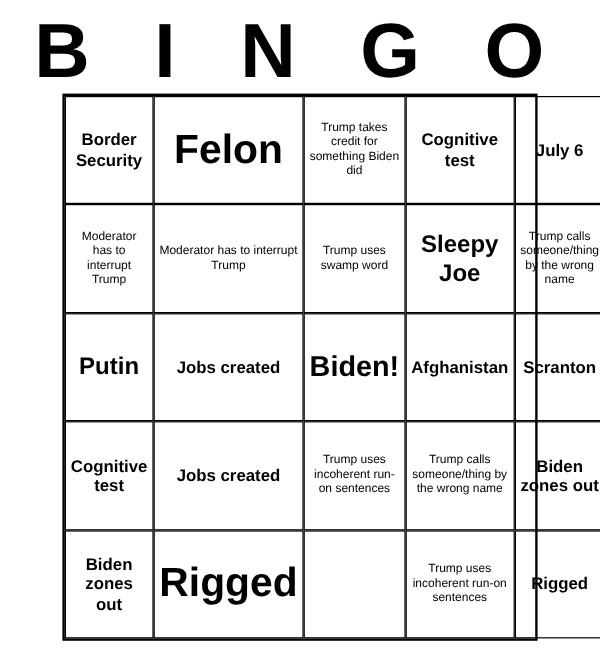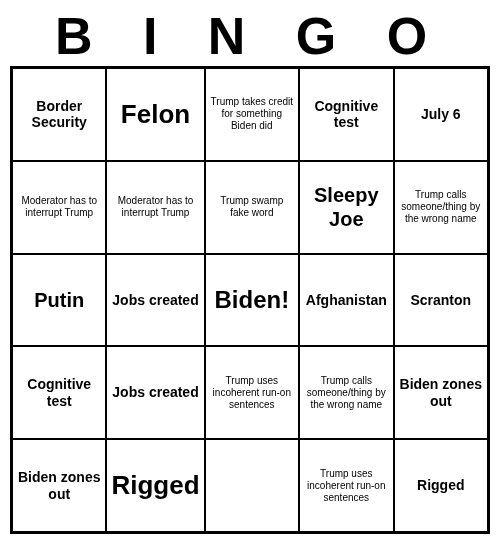--- a/index.html
+++ b/index.html
@@ -13,33 +13,33 @@
       height: 544px;
       background: #fff;
       font-family: Arial, sans-serif;
       display: flex;
       flex-direction: column;
       align-items: center;
       padding: 10px;
     }
 
     .bingo-title {
-      font-size: 52px;
+      font-size: 64px;
       font-weight: bold;
       letter-spacing: 18px;
       text-align: center;
       margin-bottom: 4px;
       line-height: 1;
     }
 
     .bingo-grid {
       display: grid;
       grid-template-columns: repeat(5, 1fr);
       grid-template-rows: repeat(5, 1fr);
-      width: 480px;
+      width: 396px;
       height: 480px;
       border: 2px solid #000;
     }
 
     .bingo-cell {
       border: 1px solid #000;
       display: flex;
       align-items: center;
       justify-content: center;
       text-align: center;
@@ -48,21 +48,21 @@
       line-height: 1.2;
       cursor: default;
     }
 
     .bingo-cell.large-text {
       font-size: 20px;
       font-weight: bold;
     }
 
     .bingo-cell.xlarge-text {
-      font-size: 26px;
+      font-size: 34px;
       font-weight: bold;
     }
 
     .bingo-cell.medium-text {
       font-size: 14px;
       font-weight: bold;
     }
 
     .bingo-cell.free {
       font-size: 24px;
@@ -79,21 +79,21 @@
 <div class="bingo-title">B I N G O</div>
 
 <div class="bingo-grid" id="bingo-grid">
 <div class="bingo-cell medium-text">Border Security</div>
     <div class="bingo-cell xlarge-text">Felon</div>
     <div class="bingo-cell small-text">Trump takes credit for something Biden did</div>
     <div class="bingo-cell medium-text">Cognitive test</div>
     <div class="bingo-cell medium-text">July 6</div>
     <div class="bingo-cell small-text">Moderator has to interrupt Trump</div>
     <div class="bingo-cell small-text">Moderator has to interrupt Trump</div>
-    <div class="bingo-cell small-text">Trump swamp fake word</div>
+    <div class="bingo-cell small-text">Trump uses swamp word</div>
     <div class="bingo-cell large-text">Sleepy Joe</div>
     <div class="bingo-cell small-text">Trump calls someone/thing by the wrong name</div>
     <div class="bingo-cell large-text">Putin</div>
     <div class="bingo-cell medium-text">Jobs created</div>
     <div class="bingo-cell free">Biden!</div>
     <div class="bingo-cell medium-text">Afghanistan</div>
     <div class="bingo-cell medium-text">Scranton</div>
     <div class="bingo-cell medium-text">Cognitive test</div>
     <div class="bingo-cell medium-text">Jobs created</div>
     <div class="bingo-cell small-text">Trump uses incoherent run-on sentences</div>

